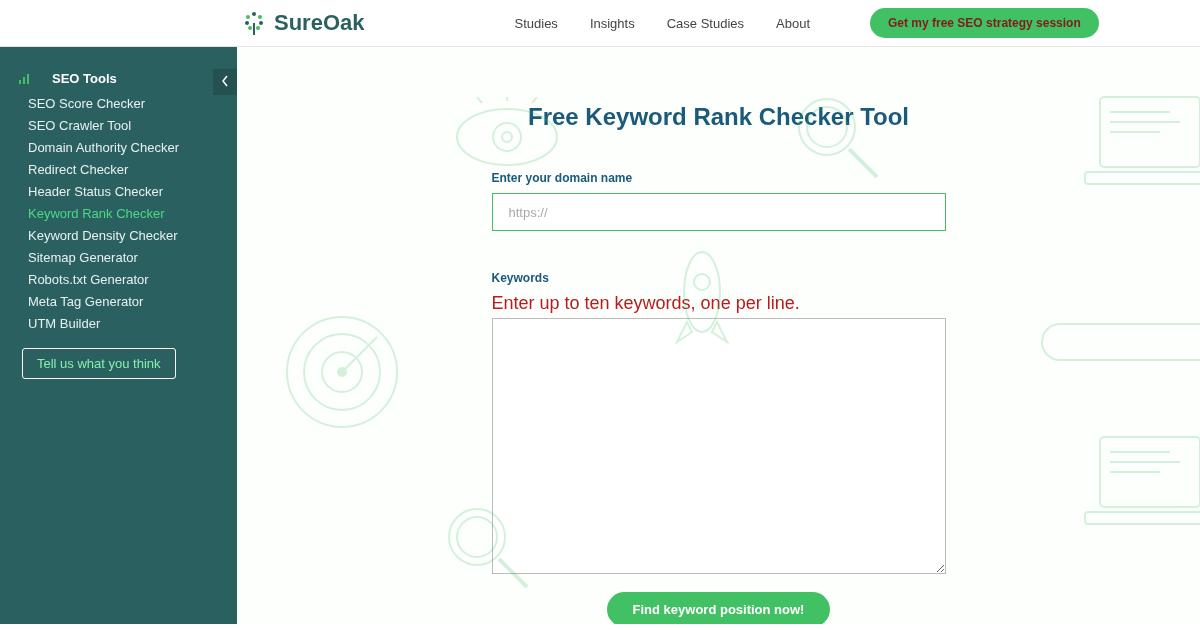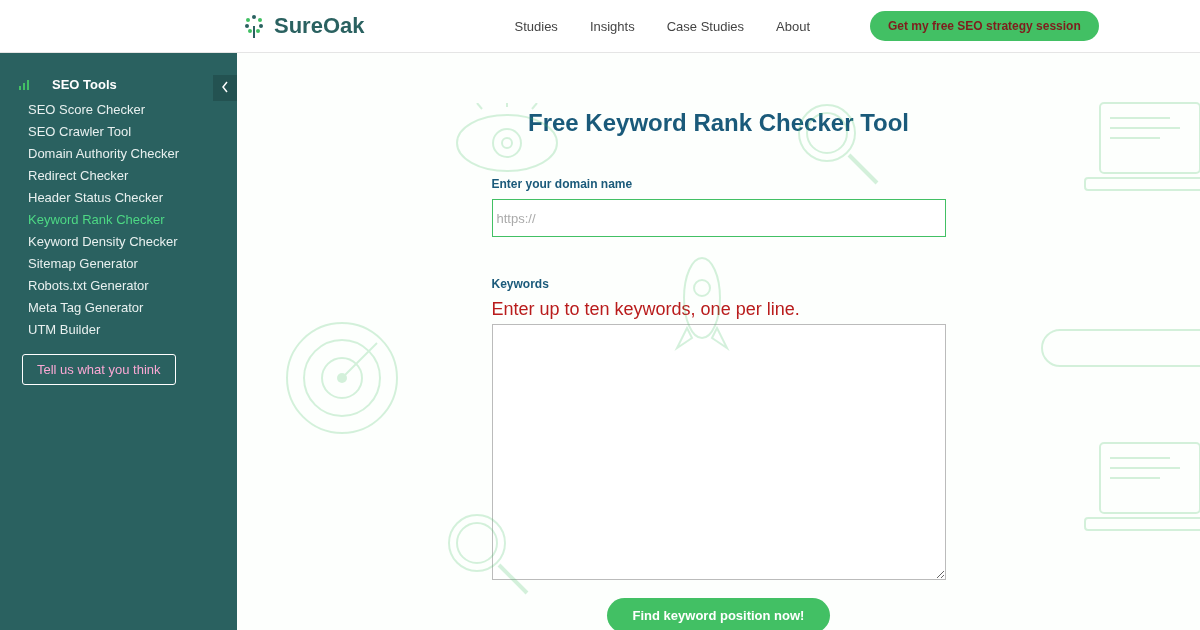--- a/index.html
+++ b/index.html
@@ -4,21 +4,21 @@
   <style>
     * { margin: 0; padding: 0; box-sizing: border-box; }
     body {
       font-family: -apple-system, BlinkMacSystemFont, "Segoe UI", Arial, sans-serif;
       width: 1200px;
       height: 630px;
       overflow: hidden;
       background: #fff;
     }
     .header {
-      height: 53px;
+      height: 47px;
       border-bottom: 1px solid #e5e5e5;
       display: flex;
       align-items: center;
       padding: 0 20px 0 240px;
       background: #fff;
     }
     .logo {
       display: flex;
       align-items: center;
       font-size: 22px;
@@ -102,21 +102,21 @@
       cursor: pointer;
       color: #e8f0ef;
     }
     .sidebar-item.active {
       color: #4dd884;
     }
     .feedback-btn {
       margin: 14px 0 0 22px;
       background: transparent;
       border: 1px solid #fff;
-      color: #f9a8d4;
+      color: #86efac;
       padding: 7px 14px;
       font-size: 13px;
       border-radius: 3px;
       cursor: pointer;
     }
     .main {
       flex: 1;
       background: #fdfffd;
       position: relative;
       overflow: hidden;
@@ -143,21 +143,21 @@
       font-size: 12px;
       font-weight: 600;
       color: #1a5a7a;
       margin-bottom: 8px;
       display: block;
     }
     .domain-input {
       width: 100%;
       height: 38px;
       border: 1px solid #42c064;
-      padding: 0 4px;
+      padding: 0 16px;
       font-size: 13px;
       outline: none;
       color: #333;
     }
     .domain-input::placeholder { color: #aaa; font-size: 13px; }
     .keywords-hint {
       font-size: 18px;
       color: #b91c1c;
       margin-bottom: 4px;
       margin-top: 2px;

